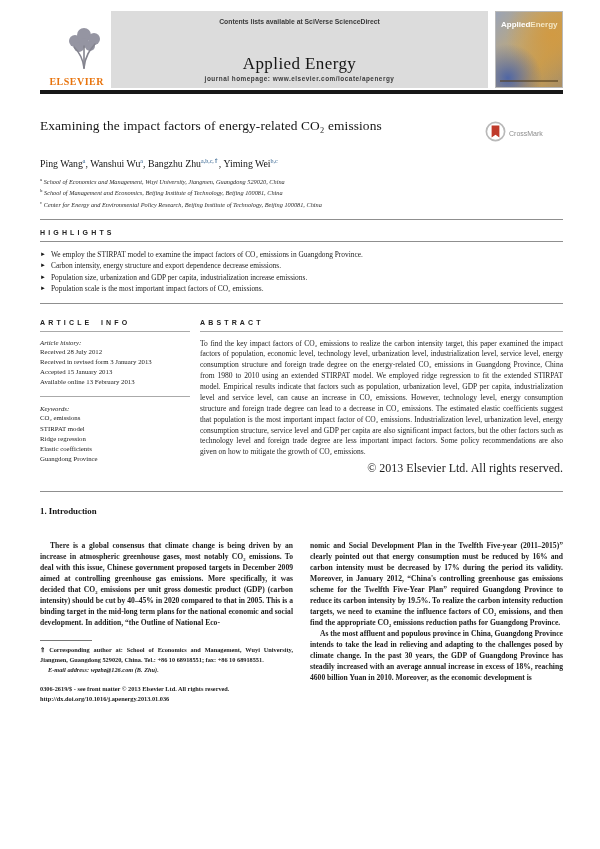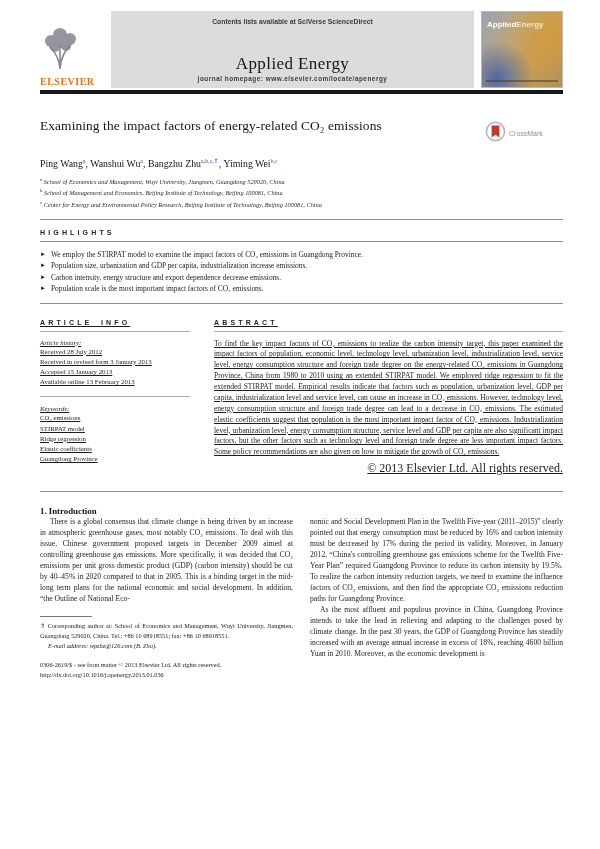--- a/index.html
+++ b/index.html
@@ -17,33 +17,33 @@
   
   .journal-ref {
     padding-top: 68px;
     text-align: center;
     font-size: 7px; color: #444;
     font-family: "Liberation Serif", serif;
   }
 
   
   .header-band { display: flex; align-items: stretch; margin-top: 11px; height: 77px; }
-  .logo-col { width: 64px; display: flex; flex-direction: column; align-items: flex-start; justify-content: flex-end; padding-bottom: 1px; }
+  .logo-col { width: 64px; display: flex; flex-direction: column; align-items: flex-end; justify-content: flex-end; padding-bottom: 1px; }
   .elsevier-word { font-family: "Liberation Serif", serif; font-size: 10px; font-weight: bold; color: #e8730c; letter-spacing: .5px; margin-top: 1px; }
   .masthead {
     flex: 1; margin: 0 7px; background: #dcdcdc;
     display: flex; flex-direction: column; justify-content: space-between;
     padding: 7px 4px 6px; text-align: center;
   }
   .contents-line { font-family: "Liberation Sans", sans-serif; font-size: 6.8px; font-weight: bold; color: #3a3a3a; }
   .contents-line .link { color: #3a3a3a; }
   .masthead-title { font-size: 17px; color: #151515; letter-spacing: .4px; margin-top: 28px; }
   .homepage-line { font-family: "Liberation Sans", sans-serif; font-size: 6.4px; font-weight: bold; letter-spacing: .08em; color: #3a3a3a; }
   .cover {
-    width: 82px; position: relative; border: 1px solid #b9b9b9;
+    width: 68px; position: relative; border: 1px solid #b9b9b9;
     background:
       radial-gradient(circle at 18% 88%, #4f66a5 0%, rgba(79,102,165,0) 40%),
       radial-gradient(circle at 85% 30%, #d19a43 0%, rgba(209,154,67,0) 60%),
       linear-gradient(125deg, #9aa3b5 0%, #bda87c 40%, #c79d52 68%, #a98f66 100%);
     text-align: right;
   }
   .cover-title { position: absolute; top: 9px; left: 5px; font-family: "Liberation Sans", sans-serif; font-size: 8px; font-weight: bold; line-height: 1; }
   .cover-title .w1 { color: #ffffff; }
   .cover-title .w2 { color: #f3e6c4; }
   .cover-band { position: absolute; left: 4px; right: 4px; bottom: 5px; height: 2px; background: rgba(80,60,30,.55); }
@@ -64,34 +64,34 @@
   .rule-light { border: 0; border-top: 1px solid #aaa; }
 
   
   .sec-heading { font-family: "Liberation Sans", sans-serif; font-size: 7px; font-weight: bold; letter-spacing: .45em; word-spacing: .5em; color: #222; }
   .highlights-head { margin-top: 9px; }
   .highlights-list { margin: 7px 0 8px; }
   .hl-item { display: flex; gap: 5px; font-size: 7.4px; line-height: 1.55; color: #1c1c1c; }
   .hl-arrow { font-size: 6px; line-height: 1.9; color: #111; }
 
   
-  .info-row { display: flex; gap: 24px; margin-top: 15px; text-decoration: underline; }
+  .info-row { display: flex; gap: 10px; margin-top: 15px; }
   .info-col { width: 150px; flex: none; }
   .abs-col { flex: 1; }
   .head-rule { margin: 5px 0 7px; }
   .info-label { font-size: 6.8px; font-style: italic; color: #222; margin-bottom: 1px; }
   .info-line { font-size: 6.8px; line-height: 1.5; color: #222; }
   .mid-rule { margin: 9px 0 8px; }
   .abstract-text { font-size: 7.5px; line-height: 1.45; text-align: justify; color: #1c1c1c; }
   .abstract-copy { font-size: 12px; text-align: right; margin-top: 3px; color: #1c1c1c; }
   .after-abs-rule { margin-top: 15px; }
 
   
   .intro-heading { margin-top: 14px; font-size: 8.8px; font-weight: bold; color: #141414; }
-  .body-cols { display: flex; gap: 17px; margin-top: 0; }
+  .body-cols { display: flex; gap: 17px; margin-top: 24px; font-weight: bold; }
   .body-col { flex: 1; }
   .body-par { font-size: 7.6px; line-height: 1.45; text-align: justify; color: #1c1c1c; }
   .indent { text-indent: 10px; }
 
   .footnote { margin-top: 12px; }
   .fn-rule { width: 52px; border: 0; border-top: 1px solid #777; }
   .fn-text { margin-top: 4px; font-size: 6.3px; line-height: 1.5; text-align: justify; color: #222; }
   .fn-email { margin-top: 2px; font-size: 6.3px; font-style: italic; color: #222; text-indent: 8px; cursor: pointer; }
   .pub-block { margin-top: 11px; }
   .pub-line { font-size: 6.3px; line-height: 1.55; color: #222; }
@@ -188,26 +188,26 @@
     <div class="highlights-list">
 
         <div class="hl-item">
           <span class="hl-arrow">►</span>
           <span>We employ the STIRPAT model to examine the impact factors of CO₂ emissions in Guangdong Province.</span>
         </div>
 
 
         <div class="hl-item">
           <span class="hl-arrow">►</span>
+          <span>Carbon intensity, energy structure and export dependence decrease emissions.</span>
+        </div>
+
+        <div class="hl-item">
+          <span class="hl-arrow">►</span>
           <span>Population size, urbanization and GDP per capita, industrialization increase emissions.</span>
-        </div>
-
-        <div class="hl-item">
-          <span class="hl-arrow">►</span>
-          <span>Carbon intensity, energy structure and export dependence decrease emissions.</span>
         </div>
 
         <div class="hl-item">
           <span class="hl-arrow">►</span>
           <span>Population scale is the most important impact factors of CO₂ emissions.</span>
         </div>
       </div>
     <hr class="rule">
 
     <div class="info-row">

